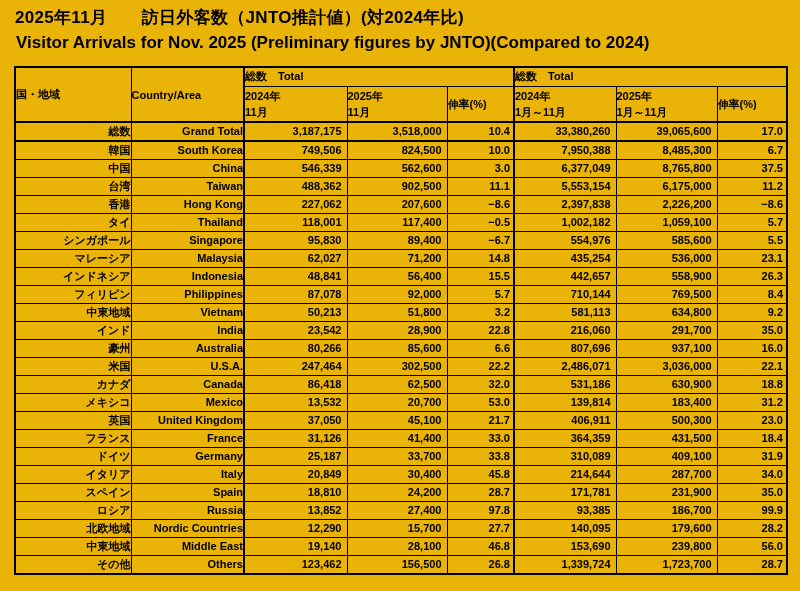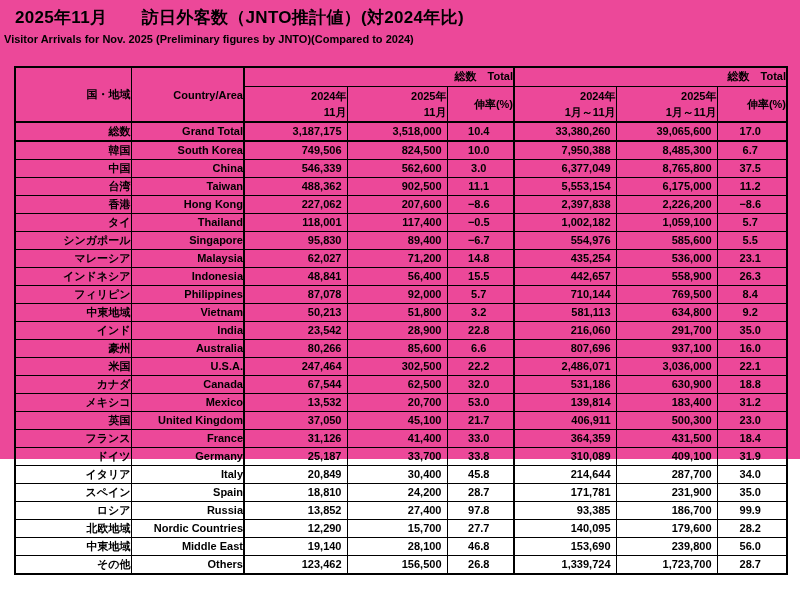--- a/index.html
+++ b/index.html
@@ -3,54 +3,54 @@
 <meta charset="utf-8">
 <style>
   * { margin:0; padding:0; box-sizing:border-box; }
   html,body {
     width:800px; height:591px;
     background:#ffffff; color:#000;
     font-family:"Liberation Sans","DejaVu Sans",sans-serif;
     font-weight:bold;
     overflow:hidden;
   }
-  .page { position:relative; width:800px; height:459px; background:#ec4899; }
+  .page { position:relative; width:800px; height:591px; background:#eab308; }
 
   .title {
     position:absolute; left:15px; top:6px;
     font-size:17px; letter-spacing:0.3px; white-space:nowrap;
   }
   .subtitle {
-    position:absolute; left:4px; top:33px;
-    font-size:11px; white-space:nowrap;text-align:right;
+    position:absolute; left:16px; top:33px;
+    font-size:17px; white-space:nowrap;text-align:right;
   }
 
   table.arrivals {
     position:absolute; left:14px; top:66px;
     width:772px;
     border-collapse:collapse; table-layout:fixed;
     border:2px solid #000;
   }
   th, td {
     border:1px solid #000;
     font-size:11px;
     white-space:nowrap; overflow:hidden;
     font-weight:bold;
     padding:0;
   }
-  thead th { text-align:right; vertical-align:middle; }
+  thead th { text-align:left; vertical-align:middle; }
   thead tr.group-row th { height:19px; }
   thead tr.sub-row th { height:36px; line-height:16px; }
   thead { border-bottom:2px solid #000; }
 
   tbody td { height:17px; line-height:17px; }
   tbody td:nth-child(1), tbody td:nth-child(2) { text-align:right; padding-left:3px; }
   tbody td:nth-child(3), tbody td:nth-child(4),
   tbody td:nth-child(6), tbody td:nth-child(7) { text-align:right; padding-right:5px; }
-  tbody td:nth-child(5), tbody td:nth-child(8) { text-align:center; padding-right:3px; }
+  tbody td:nth-child(5), tbody td:nth-child(8) { text-align:right; padding-right:3px; }
 
   .b-thick-r { border-right-width:2px; }
   tr.total-row td { border-bottom-width:2px; }
 </style>
 </head>
 <body>
 
 <div class="page">
 
   <div class="title">2025年11月　　訪日外客数（JNTO推計値）(対2024年比)</div>
@@ -232,21 +232,21 @@
       <td>247,464</td>
       <td>302,500</td>
       <td class="b-thick-r">22.2</td>
       <td>2,486,071</td>
       <td>3,036,000</td>
       <td>22.1</td>
     </tr>
         <tr>
       <td>カナダ</td>
       <td class="b-thick-r">Canada</td>
-      <td>67,544</td>
+      <td>86,418</td>
       <td>62,500</td>
       <td class="b-thick-r">32.0</td>
       <td>531,186</td>
       <td>630,900</td>
       <td>18.8</td>
     </tr>
         <tr>
       <td>メキシコ</td>
       <td class="b-thick-r">Mexico</td>
       <td>13,532</td>

